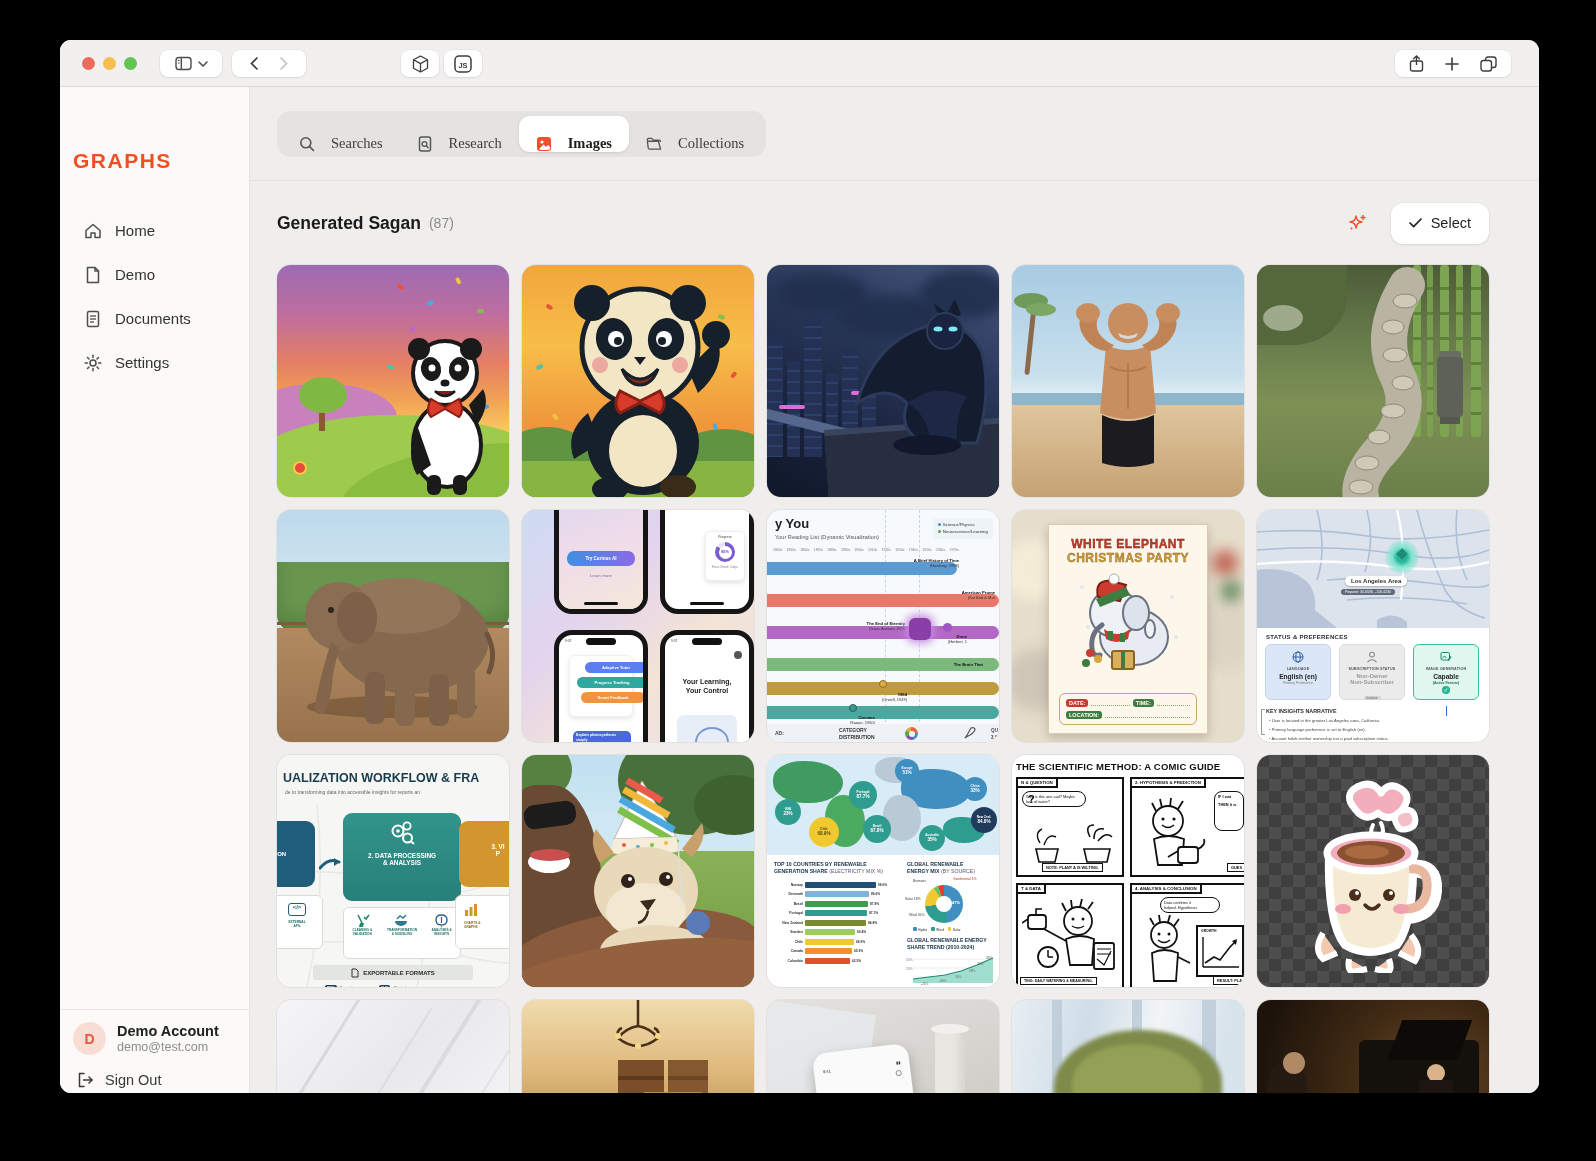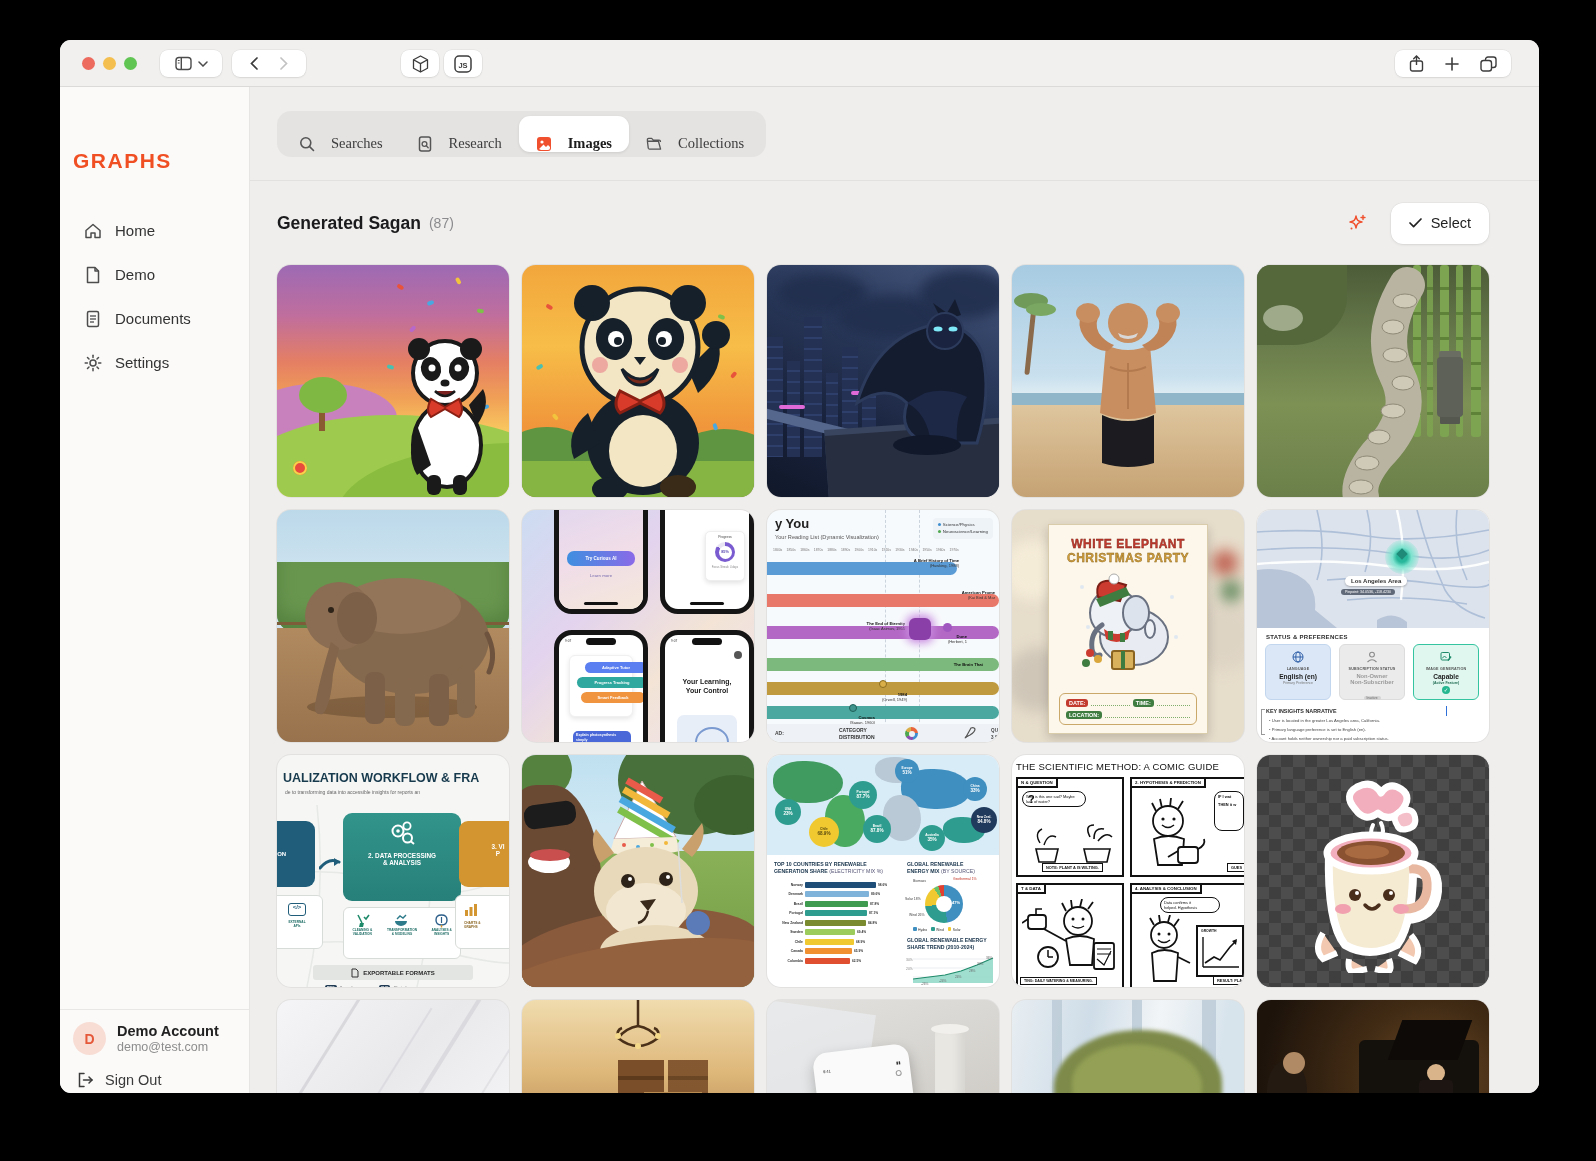--- a/index.html
+++ b/index.html
@@ -169,21 +169,21 @@
   .badge .bn { font-size:3.2px; } .badge .bv { font-size:4.6px; }
   .t13-bt { font-size:5.2px; font-weight:800; color:#16324a; line-height:1.25; }
   .t13-row { display:flex; align-items:center; height:8px; margin-top:1.5px; }
   .t13-rl { width:34px; font-size:3.4px; color:#333; text-align:right; padding-right:2px; font-weight:700; }
   .t13-bar { height:6px; border-radius:1px; }
   .t13-rv { font-size:3.2px; color:#333; padding-left:2px; font-weight:700; }
   .t13-leg { display:flex; gap:4px; font-size:3.4px; color:#333; align-items:center; }
   .ldot { width:3.5px; height:3.5px; border-radius:1px; display:inline-block; margin-right:1.5px; }
   
   .t14-bg { inset:0; background:#fff; }
-  .t14-title { left:4px; top:6px; font-size:9.5px; font-weight:400; color:#111; white-space:nowrap; letter-spacing:.2px; }
+  .t14-title { left:4px; top:6px; font-size:9.5px; font-weight:700; color:#111; white-space:nowrap; letter-spacing:.2px; }
   .panel { position:absolute; border:2px solid #111; background:#fff; }
   .ph-chip { position:absolute; left:-2px; top:-2px; background:#fff; border:2px solid #111; padding:1px 3px;
     font-size:4.4px; font-weight:900; color:#111; white-space:nowrap; }
   .bubble { position:absolute; border:1.4px solid #111; border-radius:8px; background:#fff; padding:2px 3px;
     font-size:3.9px; color:#111; line-height:1.3; }
   .note { position:absolute; border:1.6px solid #111; background:#fff; padding:1px 3px; font-size:3.9px;
     font-weight:900; color:#111; white-space:nowrap; }
   
   .t15-bg { inset:0; background-color:#3f3f3f;
     background-image:linear-gradient(45deg,#4d4d4d 25%,transparent 25%,transparent 75%,#4d4d4d 75%),

